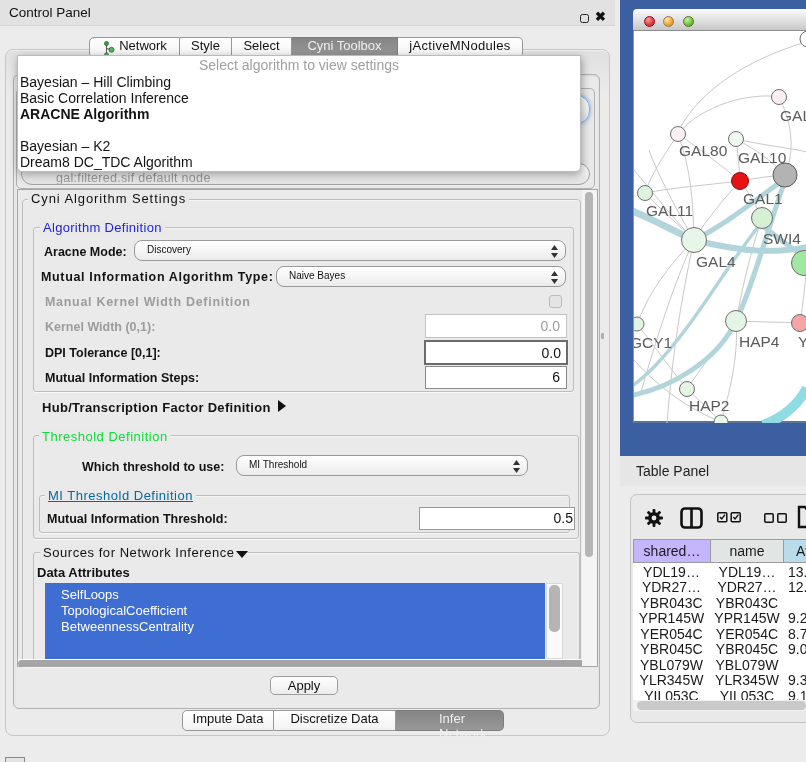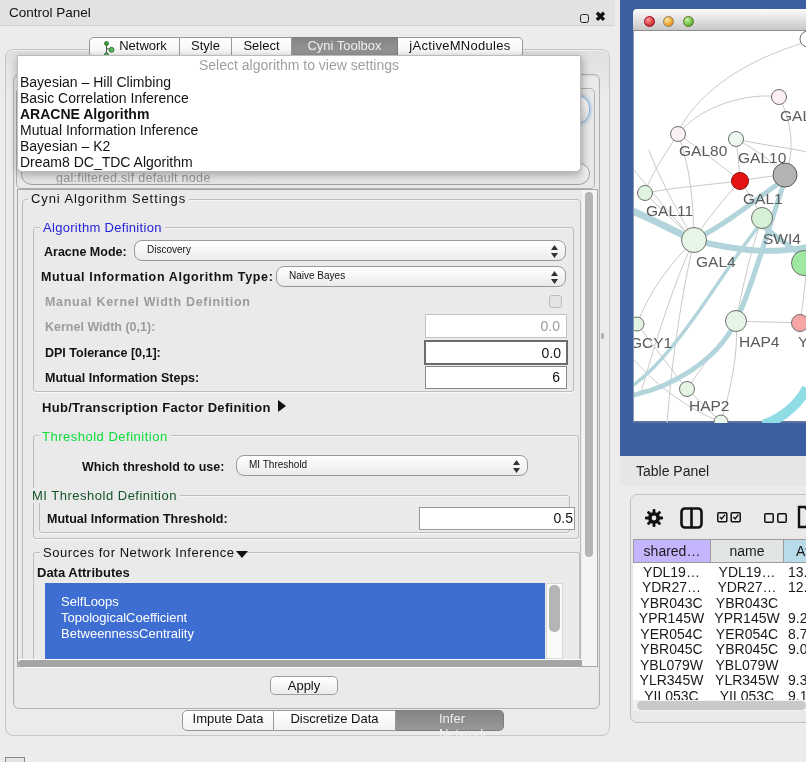--- a/index.html
+++ b/index.html
@@ -44,21 +44,21 @@
   .combo .ar { position:absolute; right:6px; top:1px; }
   .tinput { position:absolute; background:#fff; font-size:14px; color:#111; text-align:right; }
   
   #popup { left:17px; top:55px; width:564px; height:117px; background:#ffffff;
     border:1px solid #bbb; border-radius:0 0 5px 5px; box-shadow: 1px 3px 8px rgba(0,0,0,0.35);
     z-index:50; font-size:14px; color:#131313; }
   #popup .hd { position:absolute; top:1px; width:100%; text-align:center; color:#9f9f9f; }
   #popup .it { position:absolute; left:2px; white-space:nowrap; }
   
   #datalist { left:45px; top:583px; width:500px; height:76px; background:#3e6ed2;
-    color:#fff; font-size:13px; overflow:hidden; padding-top:11px; }
+    color:#fff; font-size:13px; overflow:hidden; padding-top:4px; }
   #datalist div { padding-left:16px; height:16px; line-height:16px; }
   
   #apply { left:270px; top:676px; width:68px; height:19px; background:linear-gradient(#ffffff,#ececec);
     border:1px solid #9e9e9e; border-radius:5px; font-size:13px; color:#111;
     display:flex; align-items:center; justify-content:center; }
   
   .vthumb { position:absolute; background:#b5b5b5; border-radius:5px; }
   
   #blue { left:620px; top:0; width:186px; height:456px; background:#3b5fa0; }
   #netwin-bar { left:633px; top:9px; width:173px; height:22px;
@@ -157,21 +157,21 @@
   <div class="flabel" style="left:82px;top:460px;">Which threshold to use:</div>
   <div class="combo" style="left:236px;top:455px;width:292px;height:21px;">
     <span class="cv">MI Threshold</span>
     <svg class="ar" width="9" height="19" viewBox="0 0 9 19">
         <path d="M4.5 3 L8 8 L1 8 Z" fill="#333"></path>
         <path d="M4.5 16 L8 11 L1 11 Z" fill="#333"></path>
       </svg>
   </div>
 
   <div class="groupbox" style="left:39px;top:495px;width:531px;height:38px;"></div>
-  <div class="gb-label" style="left:29px;top:488px;color:#14532d;letter-spacing:0.5px;">MI Threshold Definition</div>
+  <div class="gb-label" style="left:45px;top:488px;color:#0369a1;letter-spacing:0.5px;text-decoration:underline;">MI Threshold Definition</div>
   <div class="flabel" style="left:47px;top:512px;">Mutual Information Threshold:</div>
   <div class="tinput" style="left:419px;top:507px;width:156px;height:23px;border:1px solid #999;padding:2px 1px 0 0;">0.5</div>
 
   <div class="groupbox" style="left:33px;top:552px;width:547px;height:114px;border-bottom:none;border-radius:3px 3px 0 0;"></div>
   <div class="gb-label" style="left:40px;top:545px;letter-spacing:0.55px;">Sources for Network Inference</div>
   <svg class="abs" style="left:235px;top:549px;z-index:3;" width="14" height="10" viewBox="0 0 14 10">
       <path d="M1 2 L13 2 L7 9 Z" fill="#111"></path>
     </svg>
   <div class="flabel" style="left:37px;top:565px;font-size:13px;">Data Attributes</div>
 
@@ -189,21 +189,20 @@
 
   <div class="abs" style="left:16.5px;top:189px;width:581px;height:478px;border:1px solid #a6a6a6;"></div>
   <div class="abs" style="left:582px;top:190px;width:15px;height:476px;background:#f4f4f4;"></div>
   <div class="vthumb" style="left:585px;top:192px;width:8px;height:365px;"></div>
 
   <div class="abs" id="popup">
     <div class="hd">Select algorithm to view settings</div>
     <div class="it" style="top:18px;">Bayesian – Hill Climbing</div>
     <div class="it" style="top:34px;">Basic Correlation Inference</div>
     <div class="it" style="top:50px;font-weight:bold;">ARACNE Algorithm</div>
-    <div class="it" style="top:66px;">Mutual Information Inference</div>
     <div class="it" style="top:82px;">Bayesian – K2</div>
     <div class="it" style="top:98px;">Dream8 DC_TDC Algorithm</div>
   </div>
 
   <div class="abs" id="apply">Apply</div>
   <div class="abs tabs-bot">
     <div class="tab first" style="width:92px;margin-left:36px;">Impute Data</div>
     <div class="tab" style="width:122px;">Discretize Data</div>
     <div class="tab sel last" style="width:108px;padding-left:43px;">Infer Network</div>
   </div>

